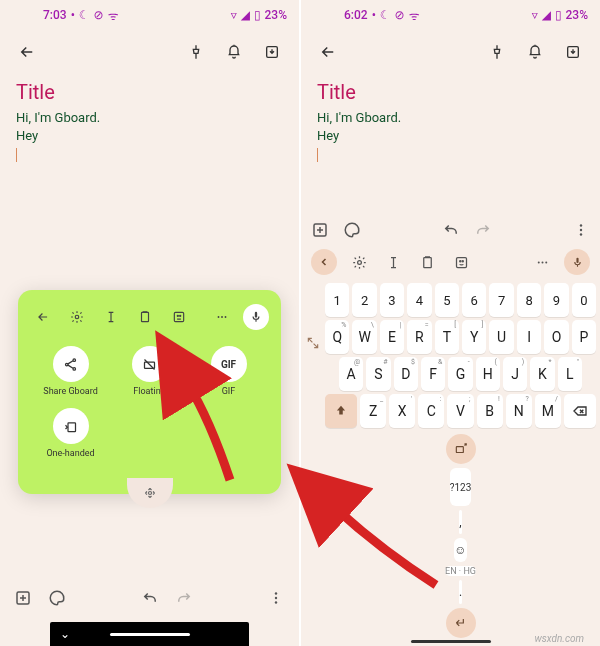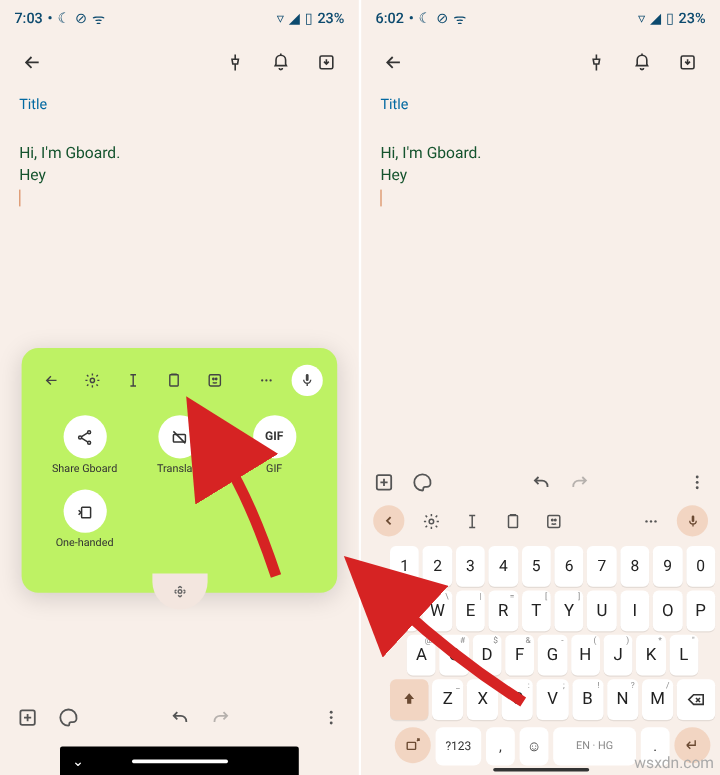--- a/index.html
+++ b/index.html
@@ -1,26 +1,26 @@
 <!DOCTYPE html>
 <html><head>
 <meta charset="utf-8">
 <style>
   * { box-sizing: border-box; margin: 0; padding: 0; }
   body { font-family: -apple-system, Roboto, Arial, sans-serif; background: #fff; width: 600px; height: 646px; overflow: hidden; position: relative; }
   .canvas { display: flex; width: 600px; height: 646px; }
   .phone { flex: 1; background: #f8efe9; position: relative; display: flex; flex-direction: column; border-right: 2px solid #fff; }
   .phone:last-child { border-right: none; }
-  .statusbar { height: 30px; display: flex; align-items: center; justify-content: space-between; padding: 0 12px; font-size: 12px; font-weight: 500; color: #0c4a6e; }
+  .statusbar { height: 30px; display: flex; align-items: center; justify-content: space-between; padding: 0 12px; font-size: 12px; font-weight: 500; color: #a21caf; margin-left: 31px; }
   .statusbar .left, .statusbar .right { display: flex; align-items: center; gap: 4px; }
   .appbar { height: 44px; display: flex; align-items: center; padding: 0 12px; gap: 8px; }
   .appbar .spacer { flex: 1; }
   .appbar .icn { width: 30px; height: 30px; display: flex; align-items: center; justify-content: center; color: #333; }
   .note { padding: 6px 16px 10px; flex: 1; color: #555; }
-  .note .title { color: #0369a1; font-size: 12px; margin-bottom: 26px; }
+  .note .title { color: #be185d; font-size: 20px; margin-bottom: 5px; }
   .note .body { font-size: 13px; line-height: 1.4; color: #14532d; }
   .cursor { display: inline-block; width: 1px; height: 14px; background: #d98a5c; vertical-align: middle; }
   
   
   .float-panel { position: absolute; left: 18px; right: 18px; top: 290px; background: #bef264; border-radius: 14px; box-shadow: 0 4px 20px rgba(0,0,0,.15); padding: 10px 8px 30px; }
   .float-top { display: flex; align-items: center; justify-content: space-between; gap: 8px; padding: 4px 4px 10px; }
   .float-top .ficn { width: 26px; height: 26px; display: flex; align-items: center; justify-content: center; color: #444; border-radius: 50%; }
   .float-top .ficn.mic { background: #fff; }
   .grid { display: grid; grid-template-columns: repeat(3,1fr); gap: 12px 6px; padding: 6px 8px; }
   .gitem { display: flex; flex-direction: column; align-items: center; gap: 4px; }
@@ -44,30 +44,30 @@
   .kb-strip .pln { width: 24px; height: 24px; display: flex; align-items: center; justify-content: center; color: #555; }
   .kb { background: #f8efe9; padding: 2px 4px 2px 24px; position: relative; }
   .expand-handle { position: absolute; left: 2px; top: 52px; width: 20px; height: 20px; display: flex; align-items: center; justify-content: center; color: #9c7960; }
   .krow { display: flex; gap: 3px; margin-bottom: 3px; }
   .key { flex: 1; background: #fff; border-radius: 5px; height: 34px; display: flex; flex-direction: column; align-items: center; justify-content: center; font-size: 14px; color: #222; box-shadow: 0 1px 0 rgba(0,0,0,.08); position: relative; }
   .key.num .main { font-size: 13px; }
   .key .hint { position: absolute; top: 1px; right: 3px; font-size: 7px; color: #888; }
   .key.accent { background: #f2d5c2; }
   .key.shift, .key.bksp { max-width: 32px; flex: 0 0 32px; }
   .krow.letters2 { padding: 0 14px; }
-  .kb-bottom { display: flex; gap: 4px; padding: 3px 4px 6px 4px; align-items: flex-start; }
+  .kb-bottom { display: flex; gap: 4px; padding: 3px 4px 6px 4px; align-items: center; flex-direction: column; }
   .kb-bottom .k { background: #fff; border-radius: 6px; height: 32px; display: flex; align-items: center; justify-content: center; font-size: 12px; color: #333; }
   .kb-bottom .rnd2 { width: 30px; height: 30px; border-radius: 50%; background: #f2d5c2; display: flex; align-items: center; justify-content: center; color: #6b4a32; }
   .navpill2 { position: absolute; left: 50%; bottom: 3px; transform: translateX(-50%); width: 80px; height: 3px; background: #333; border-radius: 2px; }
   
   
   .arrow { position: absolute; pointer-events: none; }
   .arrow svg { overflow: visible; }
   
-  .watermark { position: absolute; right: 5px; bottom: 2px; font-size: 13px; color: #aaa; }
+  .watermark { position: absolute; right: 16px; bottom: 2px; font-size: 10px; color: #aaa; font-style: italic; }
   svg { display: block; }
 </style>
 </head>
 <body>
 
 <div class="canvas">
 
   <div class="phone">
     <div class="statusbar">
       <div class="left">
@@ -176,21 +176,21 @@
             </div>
           <div class="lbl">Share Gboard</div>
         </div>
         <div class="gitem">
           <div class="circ">
               <svg width="15" height="15" viewBox="0 0 24 24" fill="none" stroke="currentColor" stroke-width="2">
                 <rect x="4" y="8" width="16" height="10" rx="1"></rect>
                 <path d="M4 4l16 16"></path>
               </svg>
             </div>
-          <div class="lbl">Translate</div>
+          <div class="lbl">Floating</div>
         </div>
         <div class="gitem">
           <div class="circ" style="font-size:10px;font-weight:700">GIF</div>
           <div class="lbl">GIF</div>
         </div>
         <div class="gitem">
           <div class="circ">
               <svg width="15" height="15" viewBox="0 0 24 24" fill="none" stroke="currentColor" stroke-width="2">
                 <rect x="8" y="6" width="12" height="14" rx="1"></rect>
                 <path d="M4 10l3 3-3 3"></path>

